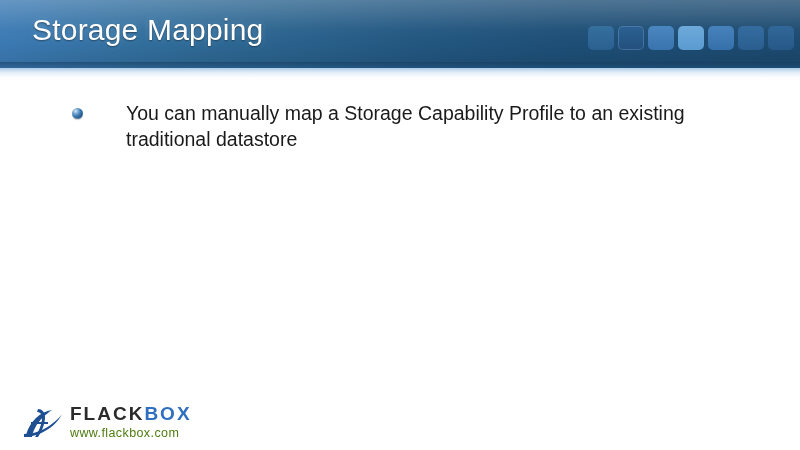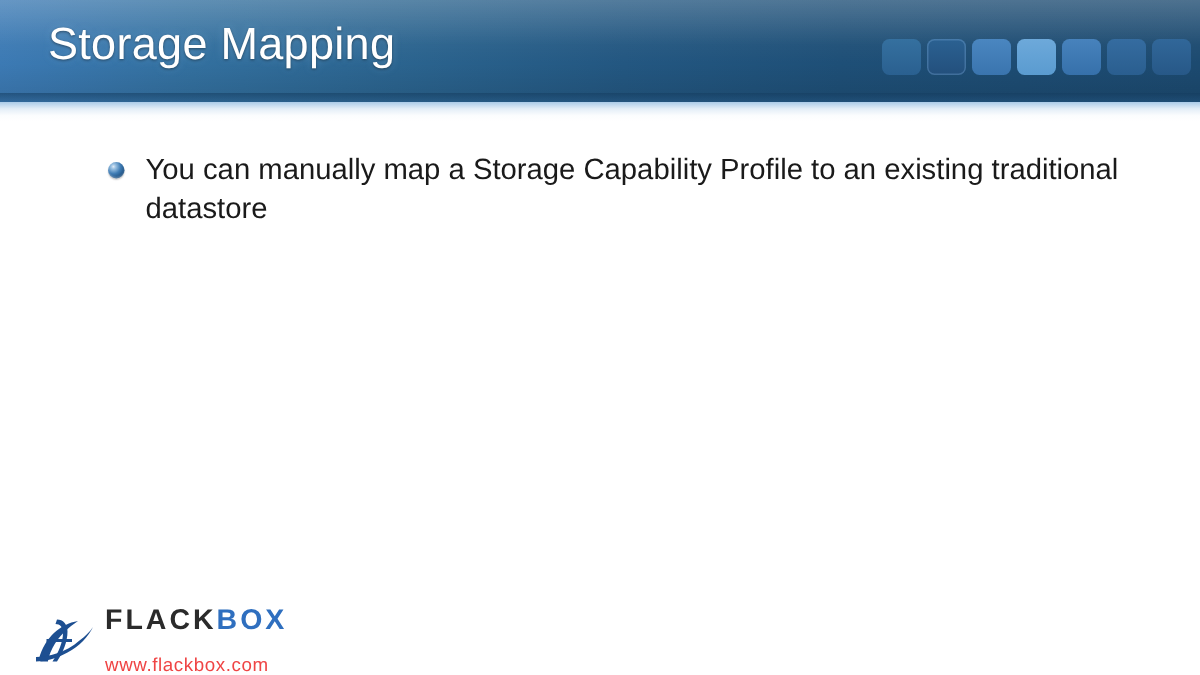--- a/index.html
+++ b/index.html
@@ -107,20 +107,21 @@
     position: absolute;
     left: 72px;
     top: 100px;
     width: 690px;
   }
   .bullet-row {
     position: relative;
     display: flex;
     align-items: flex-start;
     margin-bottom: 3px;
+    gap: 29px;
   }
   .bullet-dot {
     flex: 0 0 auto;
     width: 11px;
     height: 11px;
     margin-top: 8px;
     margin-right: 14px;
     border-radius: 50%;
     background:
       radial-gradient(circle at 33% 28%, #dfeaf6 0%, #9cc2e2 14%, #3f7cb4 44%, #1d4f80 74%, #12375d 100%);
@@ -133,21 +134,20 @@
     color: #1a1a1a;
     font-weight: 400;
   }
 
   
   .logo {
     position: absolute;
     left: 22px;
     top: 404px;
     display: flex;
-    align-items: center;
   }
   .logo-mark {
     width: 44px;
     height: 38px;
     flex: 0 0 auto;
     margin-right: 4px;
   }
   .logo-text {
     display: flex;
     flex-direction: column;
@@ -155,23 +155,23 @@
   }
   .logo-word {
     font-size: 19px;
     font-weight: bold;
     letter-spacing: 2.0px;
     white-space: nowrap;
   }
   .logo-flack { color: #2b2b2b; }
   .logo-box { color: #2f6fbf; }
   .logo-url {
-    margin-top: 14px;
+    margin-top: 4px;
     font-size: 12.5px;
-    color: #ef4444;
+    color: #4d7c0f;
     letter-spacing: 0.4px;
     white-space: nowrap;
   }
 </style>
 </head>
 <body>
 
 <div class="slide">
 
   <div class="header">

